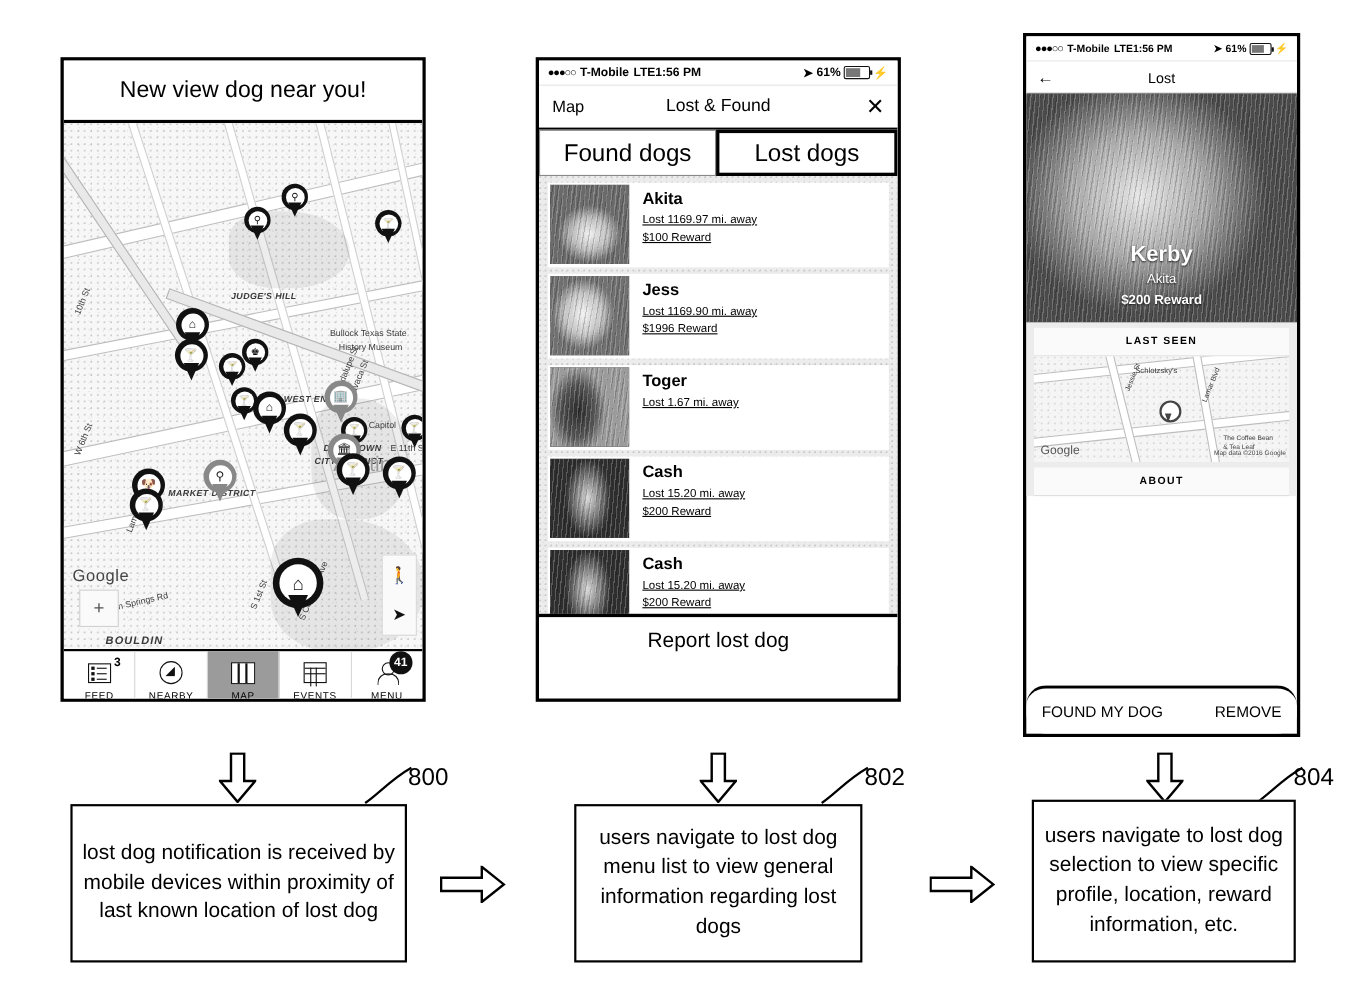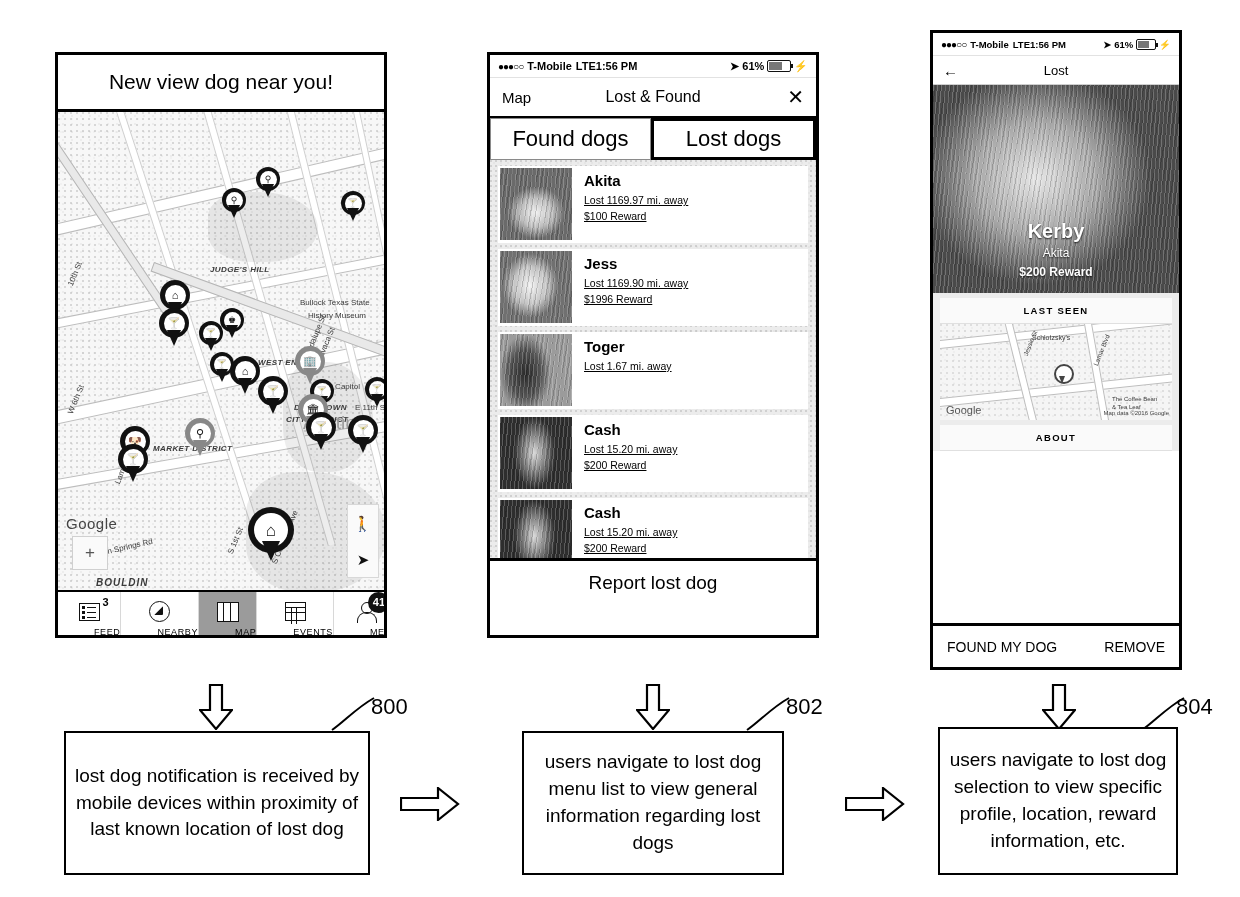--- a/index.html
+++ b/index.html
@@ -144,21 +144,21 @@
     display:flex; flex-direction:column; align-items:center; justify-content:center;
     position: relative;
     border-right: 1px solid #d8d8d8;
   }
   #tabbar .tab:last-child { border-right: none; }
   #tabbar .tab.active { background: #9b9b9b; }
   #tabbar .tab .ticon {
     height: 24px; display:flex; align-items:center; justify-content:center;
     position: relative;
   }
-  #tabbar .tab .tlabel { font-size: 9px; letter-spacing: .6px; margin-top: 3px; padding-left: 36px; }
+  #tabbar .tab .tlabel { font-size: 9px; letter-spacing: .6px; margin-top: 3px; }
   .badge-sup {
     position:absolute; top:-4px; right:-9px; font-size:11px; font-weight:bold;
   }
   .badge-circle {
     position:absolute; top:-8px; right:-14px;
     width:21px;height:21px;border-radius:50%;background:#111;color:#fff;
     font-size:11px;font-weight:bold;display:flex;align-items:center;justify-content:center;
   }
   .glyph-feed { width:19px;height:16px;border:1.6px solid #111; position:relative; }
   .glyph-feed:before{content:"";position:absolute;left:2px;top:2px;width:3px;height:3px;background:#111;
@@ -305,20 +305,21 @@
     width: 24px; height: 24px; border-radius: 50%; background:#666; overflow:hidden; position:relative;
     flex: 0 0 24px;
   }
   #contact-row .cname { font-size: 9px; letter-spacing: .5px; margin-left: 12px; }
 
   #actionbar {
     position:absolute; left:0; right:0; bottom:0;
     height: 44px; border-top: 3px solid #000; background:#fff;
     display:flex; align-items:center; justify-content:space-between; padding: 8px 14px;
     box-sizing:border-box;
+    border-radius:18px;
   }
   #actionbar .act { font-size: 14px; }
 
   
   .downarrow { position: absolute; width: 34px; height: 46px; }
   .downarrow svg { display:block; }
   .rightarrow { position: absolute; width: 60px; height: 34px; }
 
   .cbox {
     position: absolute;

